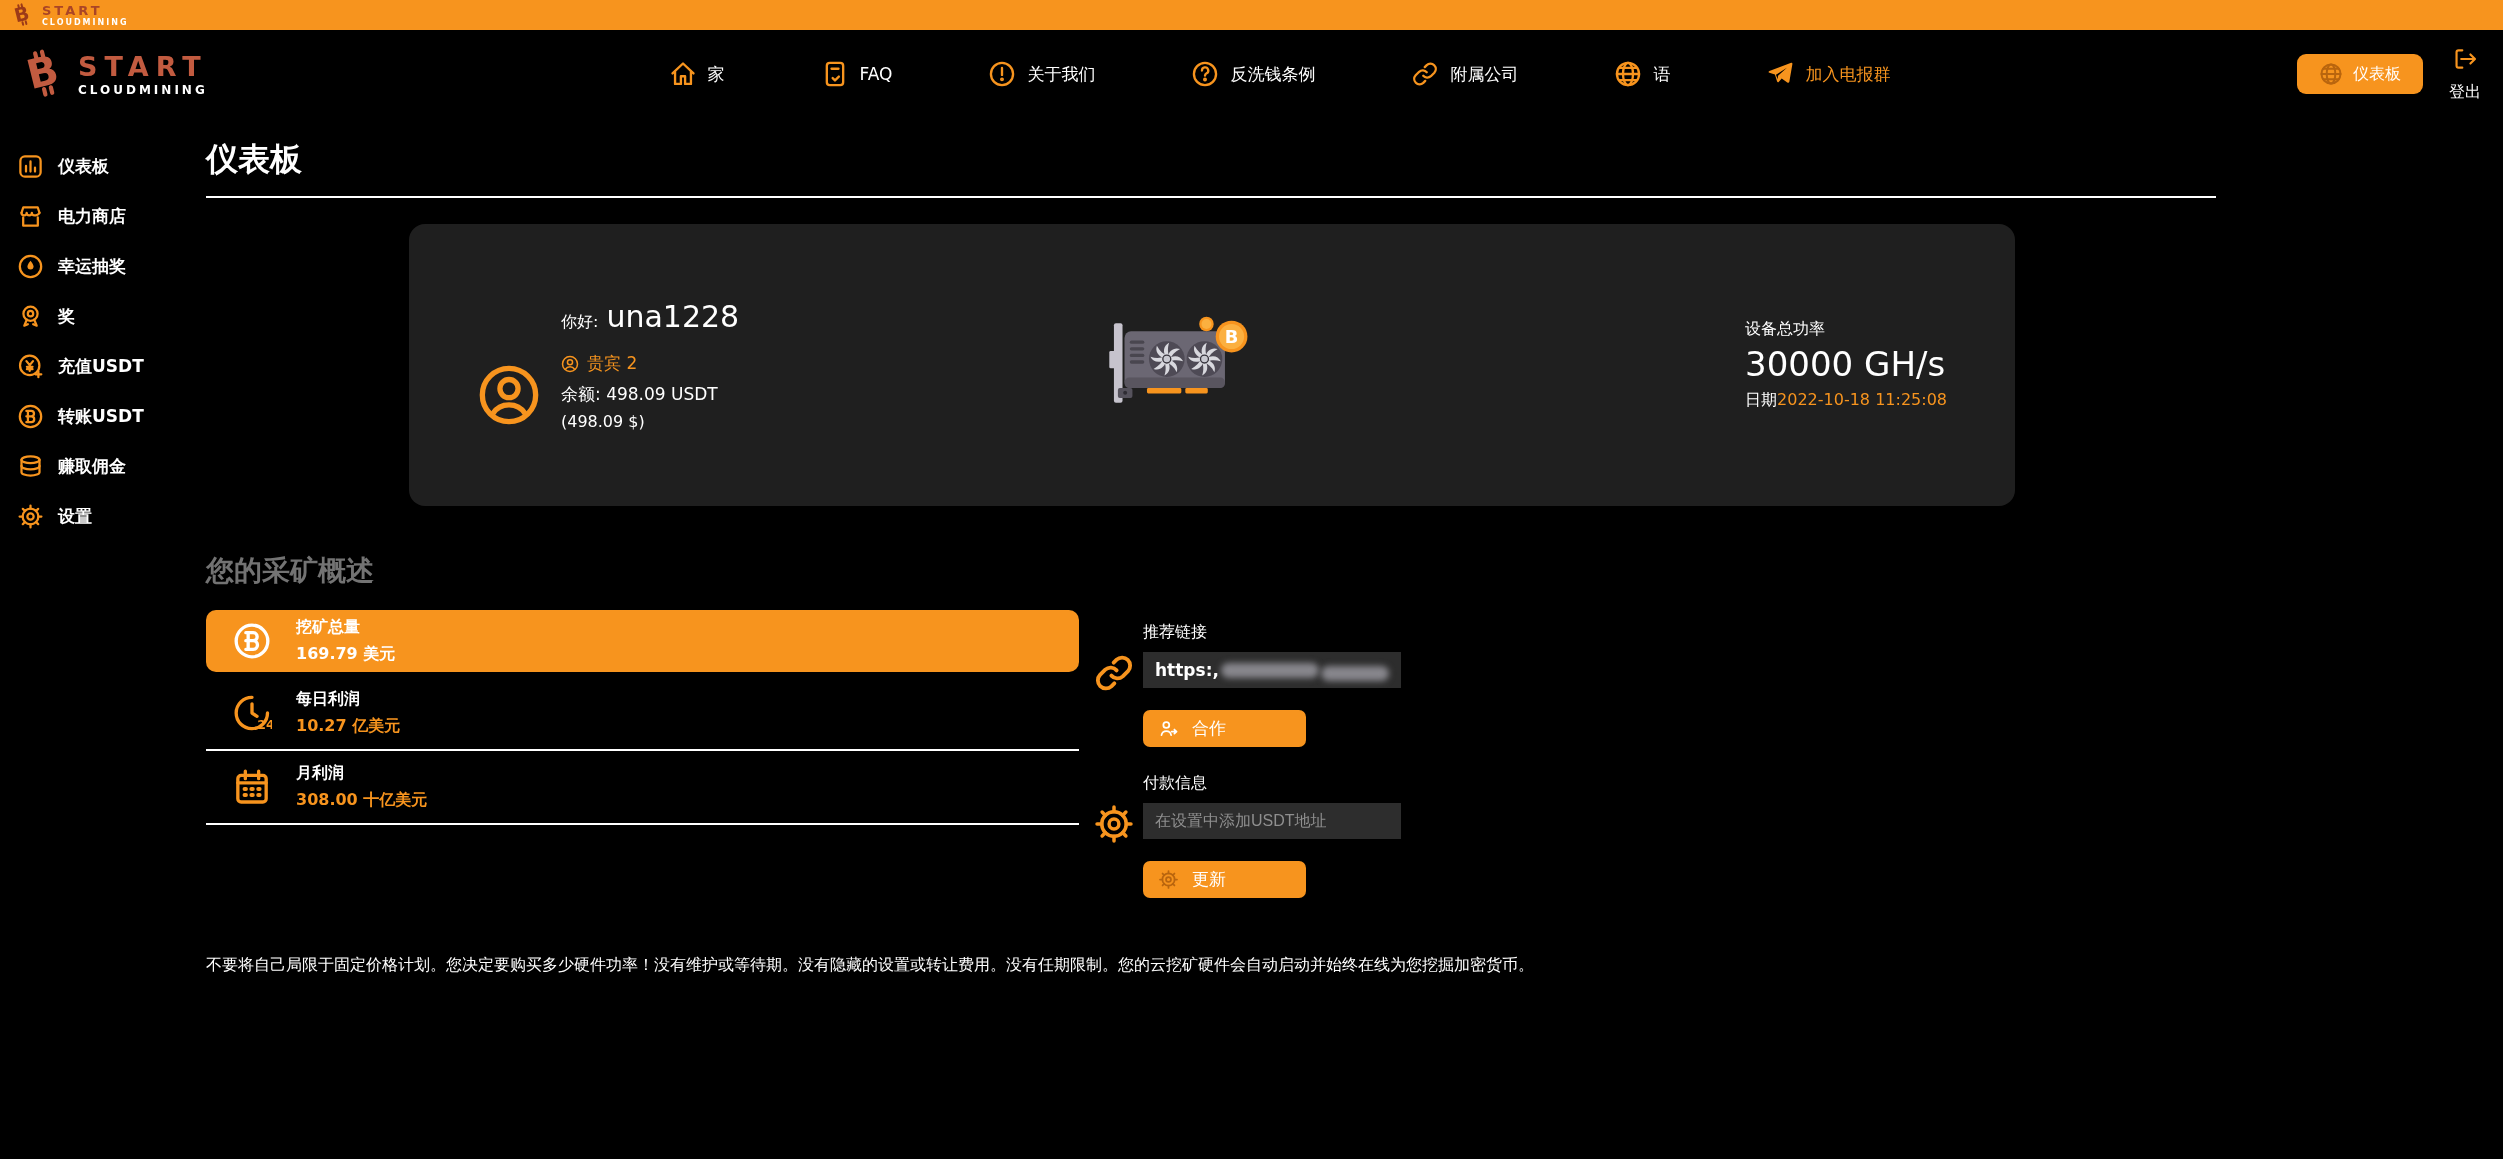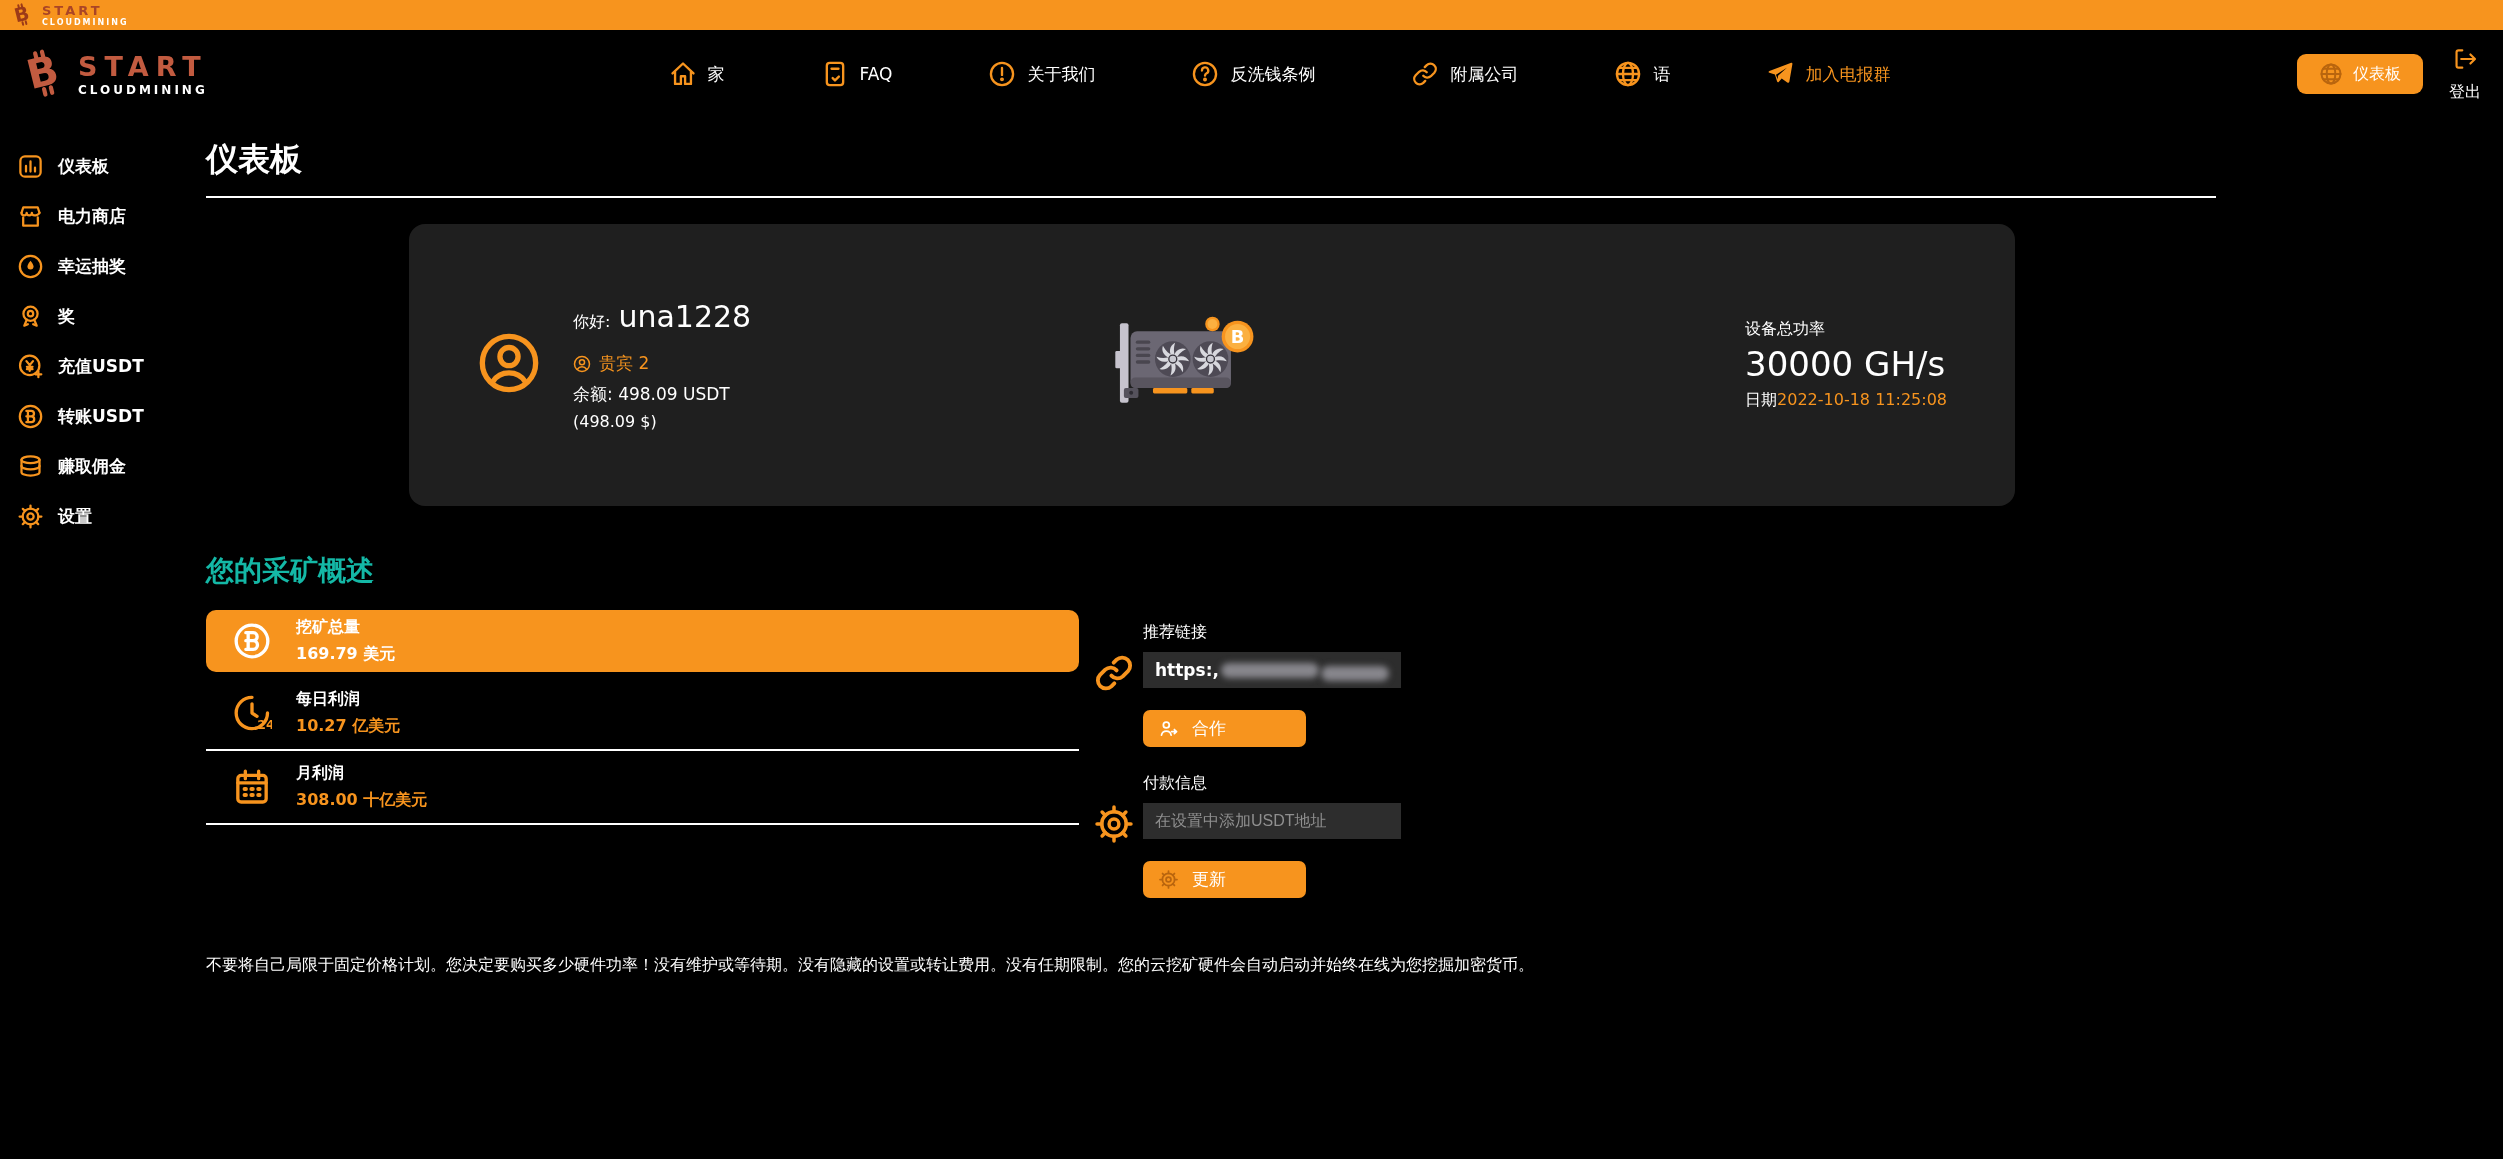--- a/index.html
+++ b/index.html
@@ -47,39 +47,39 @@
   .side-item svg { width:27px; height:27px; color:#f7941e; flex-shrink:0; }
   .side-label { font-size:17px; font-weight:bold; color:#fff; white-space:nowrap; }
 
   .main { flex:1; padding:14px 0 0 16px; }
   .page-title { font-size:32px; font-weight:bold; color:#fff; margin:6px 0 14px; }
   .title-rule { border:none; border-top:2px solid #fff; width:2010px; margin:0 0 26px; }
 
   
   .user-card { width:1606px; height:282px; margin-left:203px; background:#1f1f1f; border-radius:16px;
                display:flex; align-items:center; justify-content:space-between; padding:0 68px; }
-  .user-info { display:flex; align-items:center; gap:32px; }
+  .user-info { display:flex; align-items:flex-end; gap:20px; }
   .avatar svg { width:64px; height:64px; color:#f7941e; }
   .greet-line { display:flex; align-items:baseline; gap:8px; }
   .greet-label { font-size:16px; color:#fff; }
   .username { font-size:30px; color:#fff; }
   .vip-line { display:flex; align-items:center; gap:8px; margin-top:18px; }
   .vip-line svg { width:18px; height:18px; color:#f7941e; }
   .vip-label { font-size:17px; color:#f7941e; }
   .balance-line { font-size:17px; color:#fff; margin-top:8px; }
   .balance-usd { font-size:16px; color:#fff; margin-top:6px; }
 
   .gpu-wrap { margin-right:120px; }
 
   .power-label { font-size:16px; color:#fff; }
   .power-value { font-size:34px; font-weight:500; color:#fff; margin-top:4px; }
   .date-line { font-size:16px; margin-top:6px; }
 
   
-  .section-title { font-size:28px; font-weight:bold; color:#14b8a6; margin:46px 0 20px; }
+  .section-title { font-size:28px; font-weight:bold; color:#737373; margin:46px 0 20px; }
   .columns { display:flex; align-items:flex-start; }
   .stats { width:873px; flex-shrink:0; }
   .stat-row { display:flex; align-items:center; gap:24px; padding:12px 0 12px 26px; border-bottom:2px solid #fff; }
   .stat-row svg { width:40px; height:40px; color:#f7941e; flex-shrink:0; }
   .stat-label { font-size:16px; font-weight:bold; color:#fff; }
   .stat-value { font-size:16px; font-weight:bold; color:#f7941e; margin-top:6px; }
   .stat-row--hl { background:#f7941e; border-radius:10px; border-bottom:none; height:62px; margin-bottom:5px; }
   .stat-row--hl svg { color:#fff; }
   .stat-row--hl .stat-value { color:#fff; }
 

